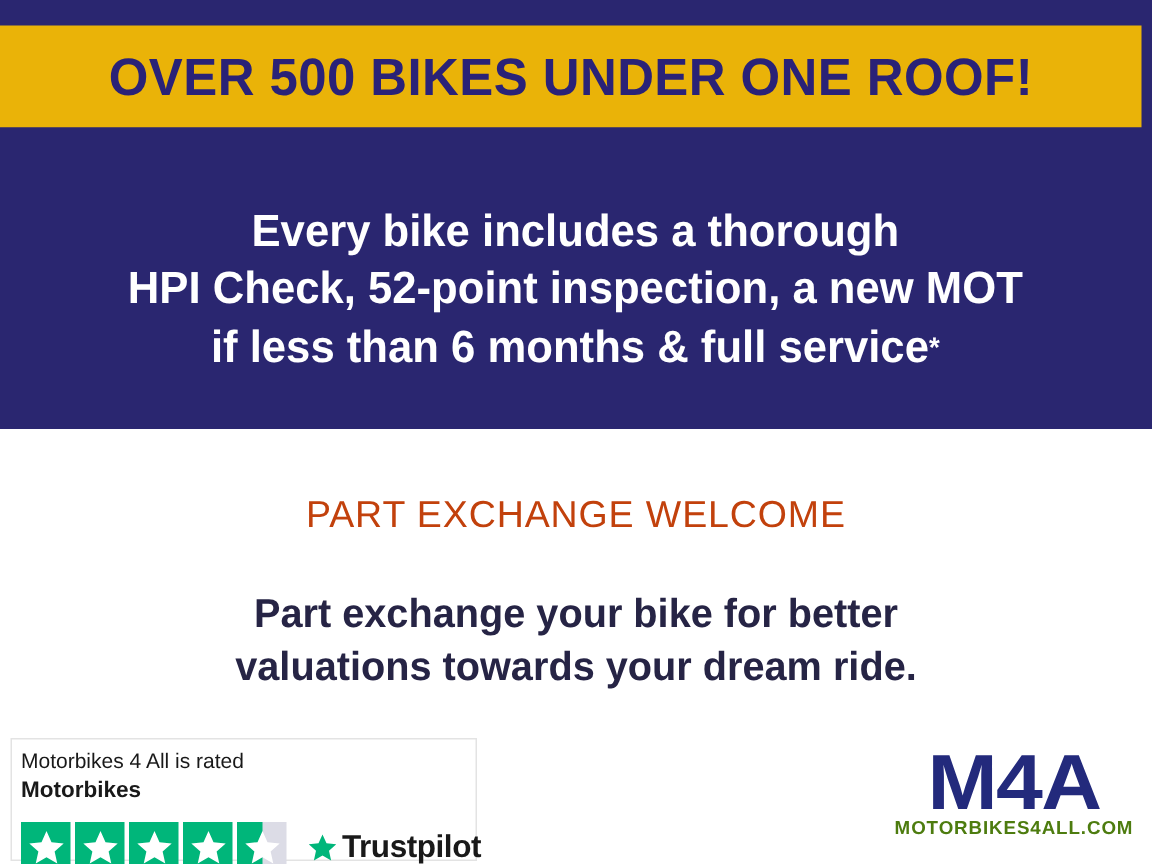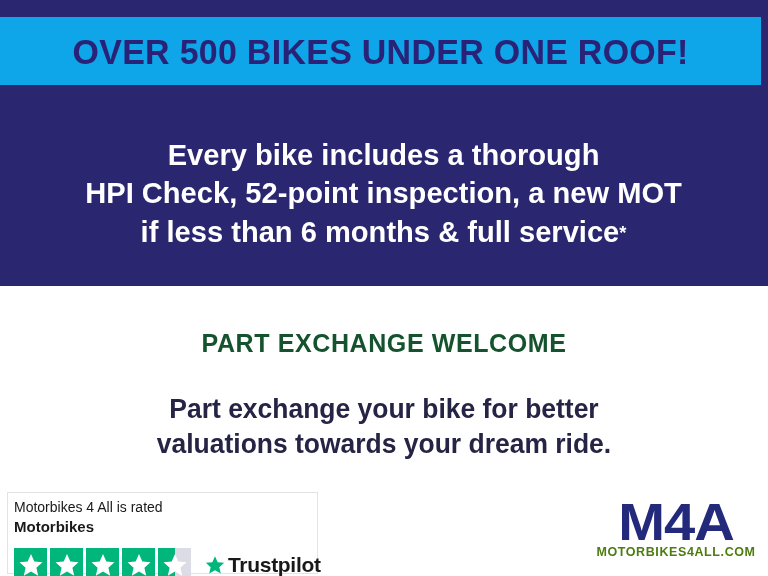--- a/index.html
+++ b/index.html
@@ -21,21 +21,21 @@
     overflow: hidden;
   }
 
   
   .header-band {
     position: absolute;
     left: 0;
     top: 17px;
     width: 761px;
     height: 68px;
-    background: #0ea5e9;
+    background: #eab308;
     display: flex;
     align-items: center;
     justify-content: center;
     box-sizing: border-box;
   }
   .header-title {
     color: #2a2277;
     font-family: "Liberation Sans Narrow", "Liberation Sans", sans-serif;
     font-weight: bold;
     font-size: 35px;
@@ -85,23 +85,23 @@
     width: 768px;
     height: 290px;
     background: #ffffff;
   }
   .px-heading {
     position: absolute;
     left: 0;
     top: 43px;
     width: 768px;
     text-align: center;
-    color: #14532d;
-    font-family: "Liberation Sans Narrow", "Liberation Sans", sans-serif;
-    font-weight: bold;
+    color: #c2410c;
+    font-family: "Liberation Sans Narrow", "Liberation Sans", sans-serif;
+    font-weight: normal;
     font-size: 25px;
     letter-spacing: 0.6px;
     white-space: nowrap;
   }
   .px-body {
     position: absolute;
     left: 0;
     top: 106px;
     width: 768px;
     text-align: center;

